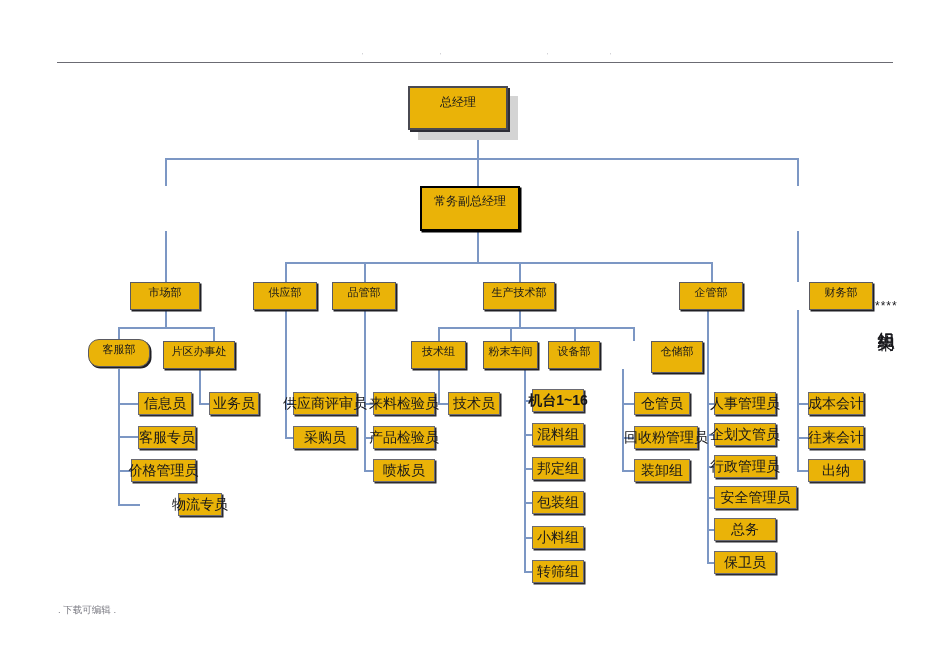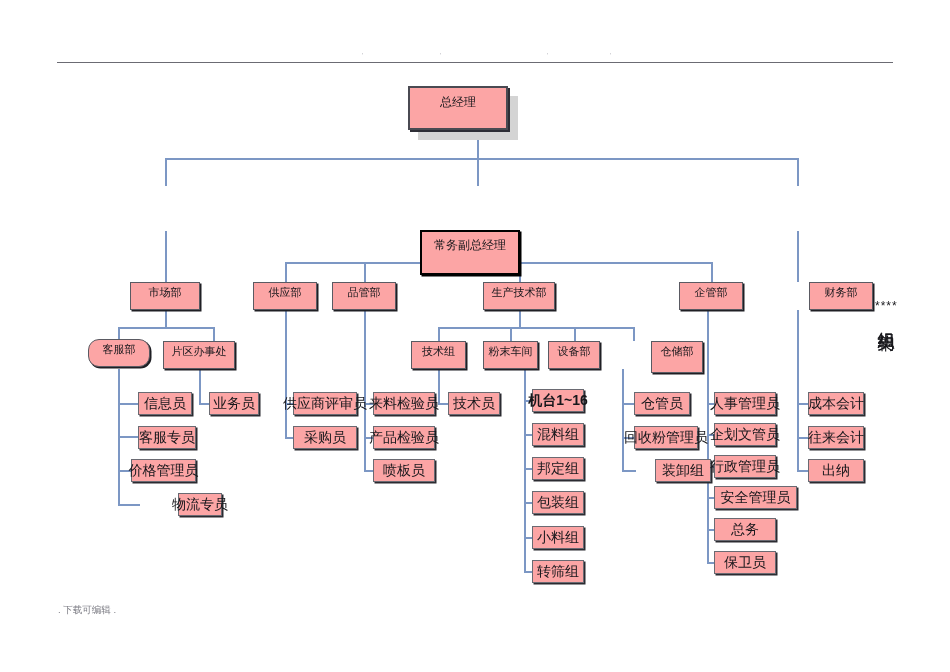--- a/index.html
+++ b/index.html
@@ -45,21 +45,21 @@
     position: absolute;
     background: #7c97c4;
   }
   .ln.h { height: 1.5px; }
   .ln.v { width: 1.5px; }
 
   
   .node {
     position: absolute;
     box-sizing: border-box;
-    background: #fca5a5;
+    background: #eab308;
     border: 1px solid #3f3f46;
     display: flex;
     align-items: flex-start;
     justify-content: center;
     color: #17171b;
     font-size: 11px;
     line-height: 1;
     padding-top: 4px;
     white-space: nowrap;
     font-family: "Liberation Sans", "DejaVu Sans", sans-serif;
@@ -210,21 +210,21 @@
   <div class="ln v" style="left:797px; top:310px; height:160px;"></div>
   <div class="ln h" style="left:797px; top:403px; width:13px;"></div>
   <div class="ln h" style="left:797px; top:437px; width:13px;"></div>
   <div class="ln h" style="left:797px; top:470px; width:13px;"></div>
 
   <div class="root-shadow" style="left:418px; top:96px; width:100px; height:44px;"></div>
   <div class="node root" style="left:408px; top:86px; width:100px; height:44px;">
     <span>总经理</span>
   </div>
 
-  <div class="node officer" style="left:420px; top:186px; width:100px; height:45px;margin-top:44px;">
+  <div class="node officer" style="left:420px; top:186px; width:100px; height:45px;">
     <span>常务副总经理</span>
   </div>
 
   <div class="node dept" style="left:130px; top:282px; width:70px; height:28px;">
     <span>市场部</span>
   </div>
   <div class="node dept" style="left:253px; top:282px; width:64px; height:28px;">
     <span>供应部</span>
   </div>
   <div class="node dept" style="left:332px; top:282px; width:64px; height:28px;">
@@ -315,21 +315,21 @@
   <div class="node leaf" style="left:532px; top:560px; width:52px; height:23px;">
     <span>转筛组</span>
   </div>
 
   <div class="node leaf" style="left:634px; top:392px; width:56px; height:23px;">
     <span>仓管员</span>
   </div>
   <div class="node leaf" style="left:634px; top:426px; width:64px; height:23px;">
     <span>回收粉管理员</span>
   </div>
-  <div class="node leaf" style="left:655px; top:459px; width:56px; height:23px;">
+  <div class="node leaf" style="left:634px; top:459px; width:56px; height:23px;">
     <span>装卸组</span>
   </div>
 
   <div class="node leaf" style="left:714px; top:392px; width:62px; height:23px;">
     <span>人事管理员</span>
   </div>
   <div class="node leaf" style="left:714px; top:423px; width:62px; height:23px;">
     <span>企划文管员</span>
   </div>
   <div class="node leaf" style="left:714px; top:455px; width:62px; height:23px;">

